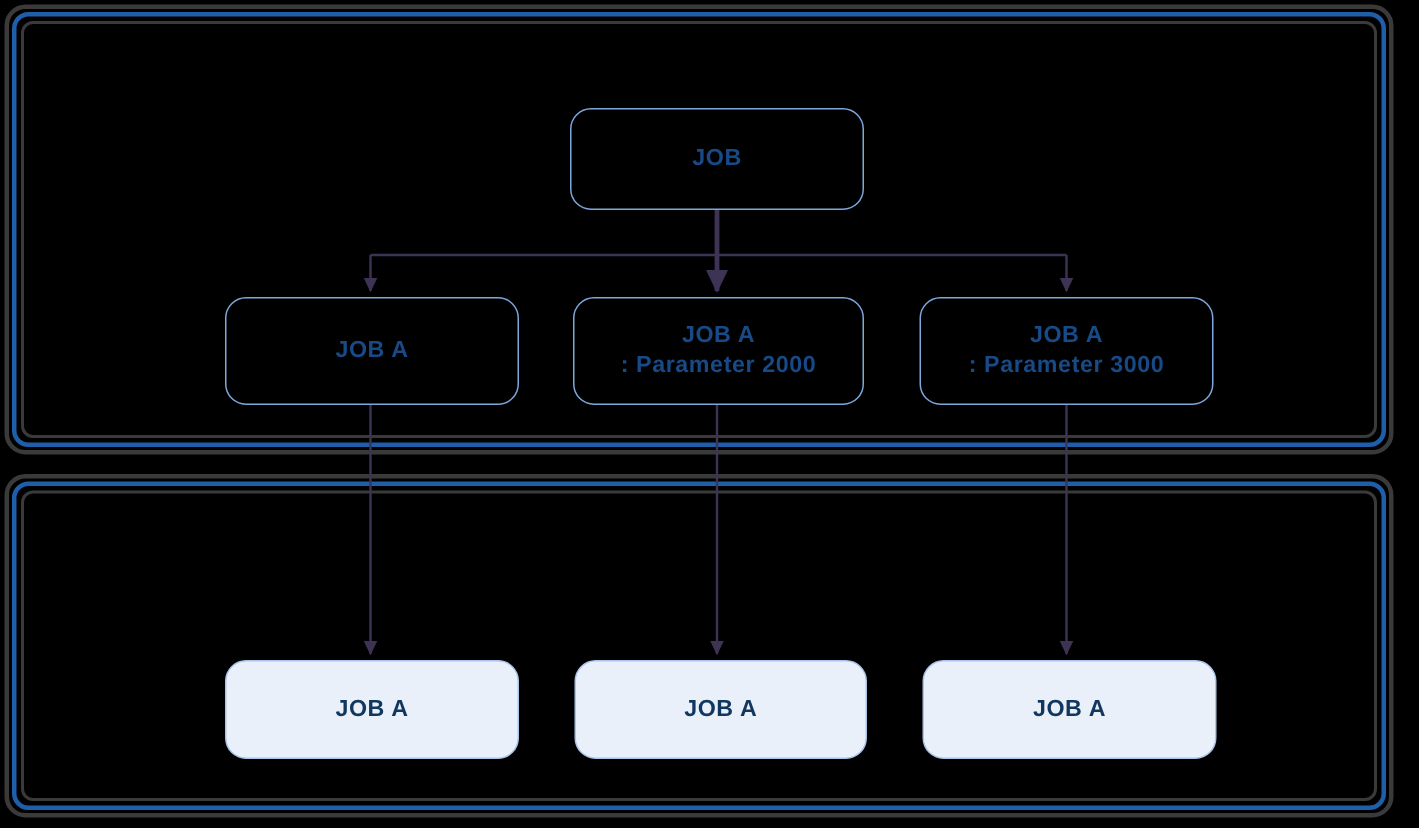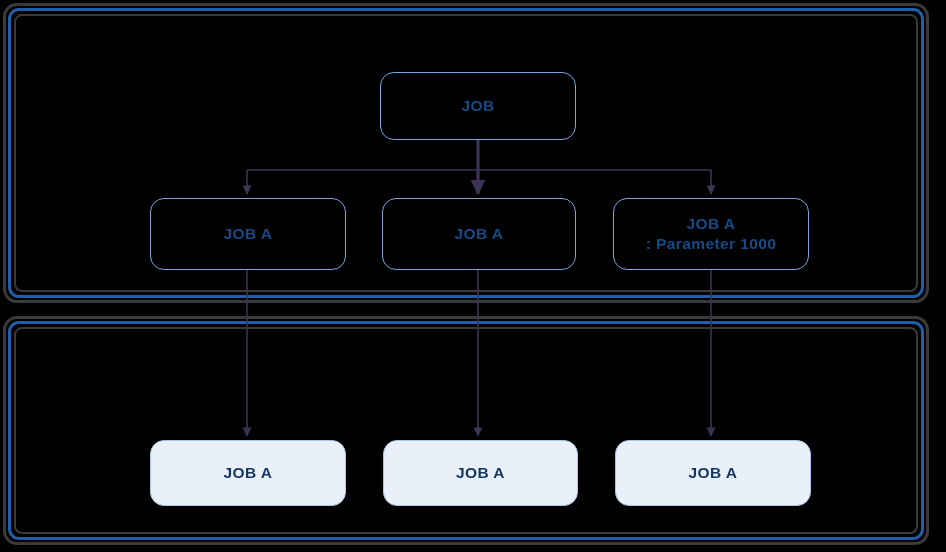--- a/index.html
+++ b/index.html
@@ -142,25 +142,26 @@
   <div class="node outline" id="node-root">
     <span class="line">JOB</span>
   </div>
 
   <div class="node outline" id="node-a1">
     <span class="line">JOB A</span>
   </div>
 
   <div class="node outline" id="node-a2">
     <span class="line">JOB A</span>
+    <span class="line">: Parameter 2000</span>
   </div>
 
   <div class="node outline" id="node-a3">
     <span class="line">JOB A</span>
-    <span class="line">: Parameter 1000</span>
+    <span class="line">: Parameter 3000</span>
   </div>
 
   <div class="node filled" id="node-b1">
     <span class="line">JOB A</span>
   </div>
 
   <div class="node filled" id="node-b2">
     <span class="line">JOB A</span>
   </div>
 

